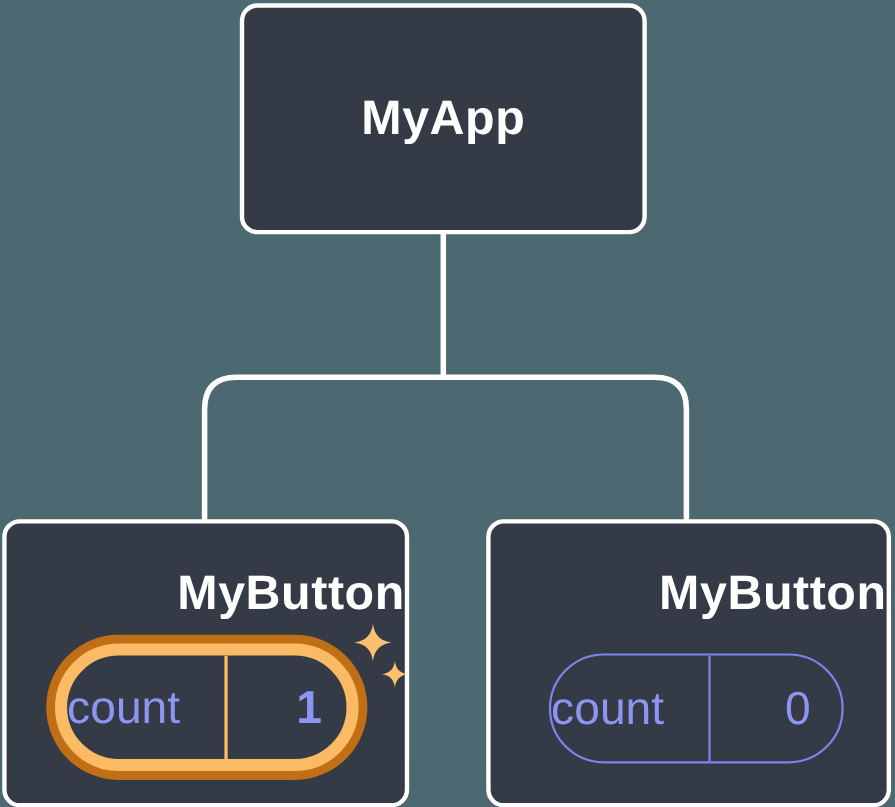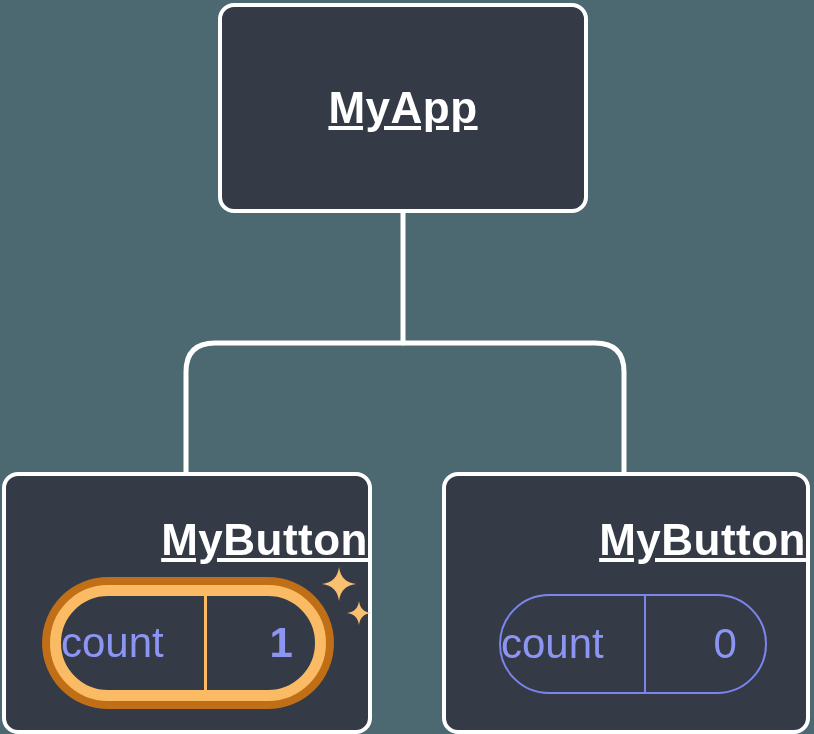--- a/index.html
+++ b/index.html
@@ -20,21 +20,21 @@
     position:absolute;
     background:var(--node-fill);
     border:4px solid var(--node-border);
     border-radius:16px;
   }
   .node-root{left:218px;top:3px;width:370px;height:210px;display:flex;align-items:center;justify-content:center}
   .node-child-left{left:2px;top:472px;width:370px;height:262px}
   .node-child-right{left:442px;top:472px;width:368px;height:262px}
   .node-title{
     color:var(--title-text);
-    font-size:44px;font-weight:700;letter-spacing:.5px;text-decoration:underline;
+    font-size:44px;font-weight:700;letter-spacing:.5px;
   }
   .child-title{position:absolute;top:34px;left:0;right:0;text-align:right;line-height:60px}
   .pill{
     position:absolute;display:flex;align-items:stretch;
     background:var(--node-fill);border-radius:999px;overflow:hidden;gap:40px;
   }
   .pill-hot{
     left:44px;top:109px;width:276px;height:116px;
     border:11px solid var(--orange-inner);
     box-shadow:0 0 0 8px var(--orange-outer);

